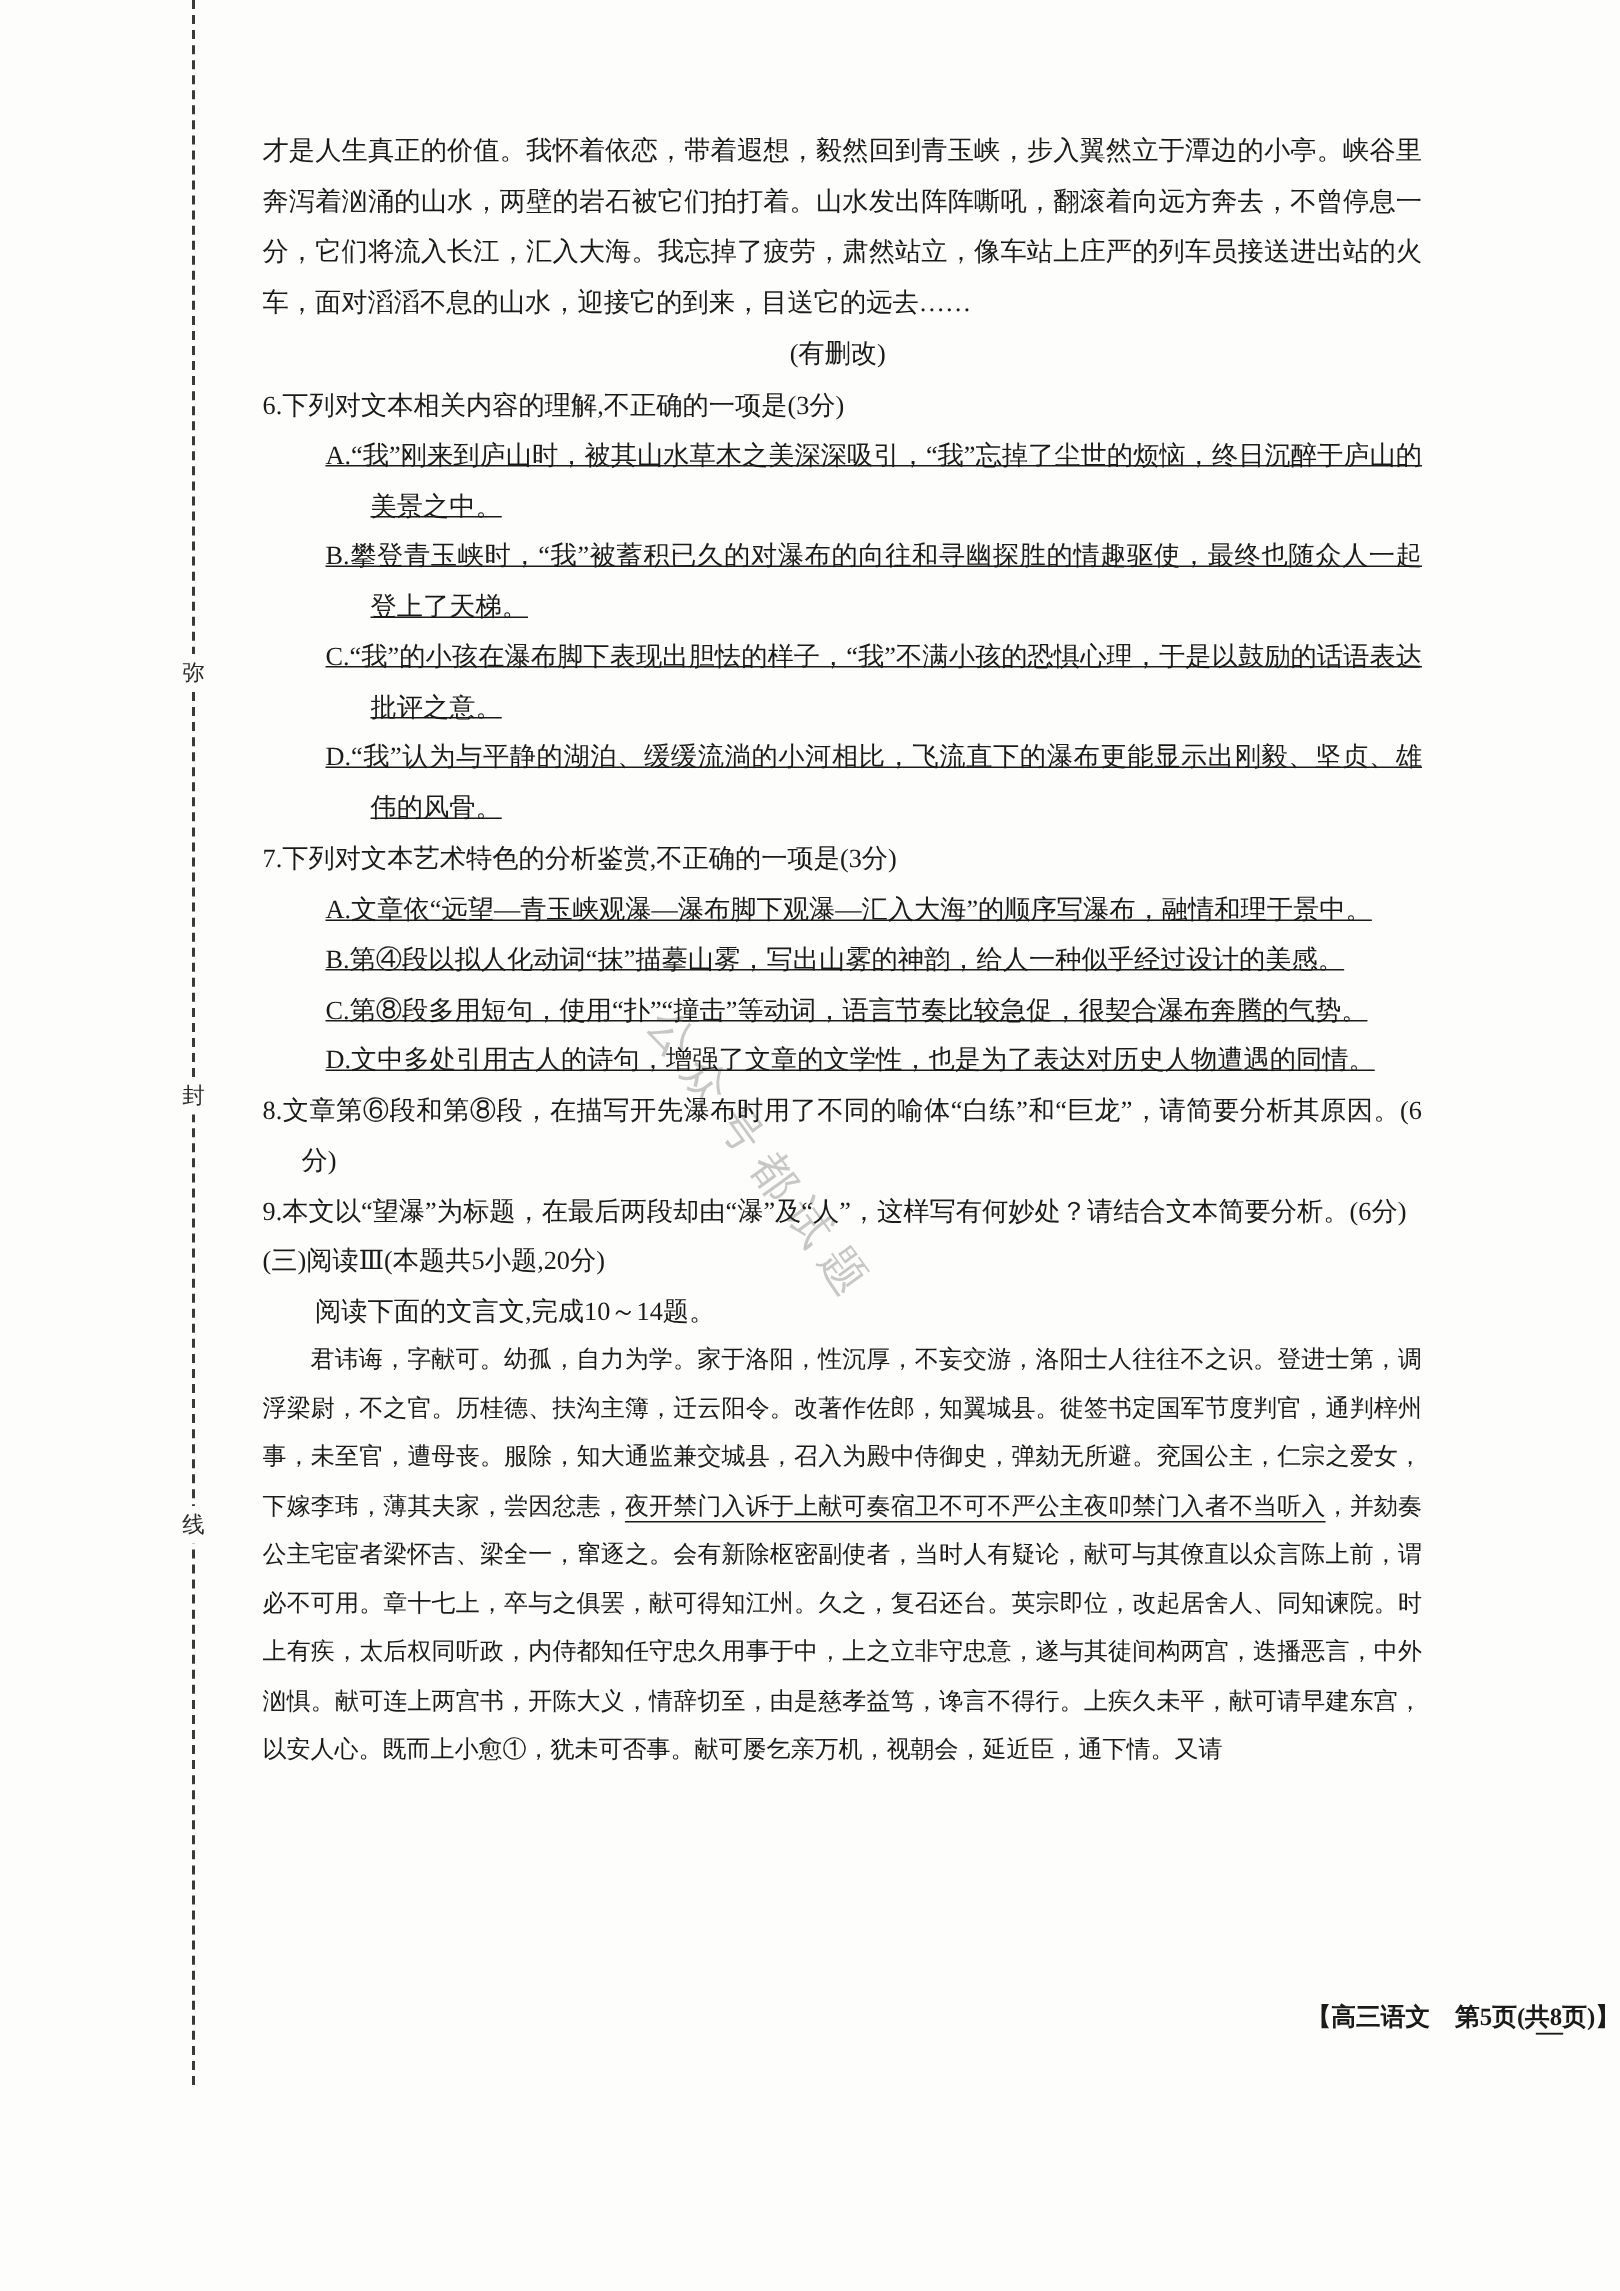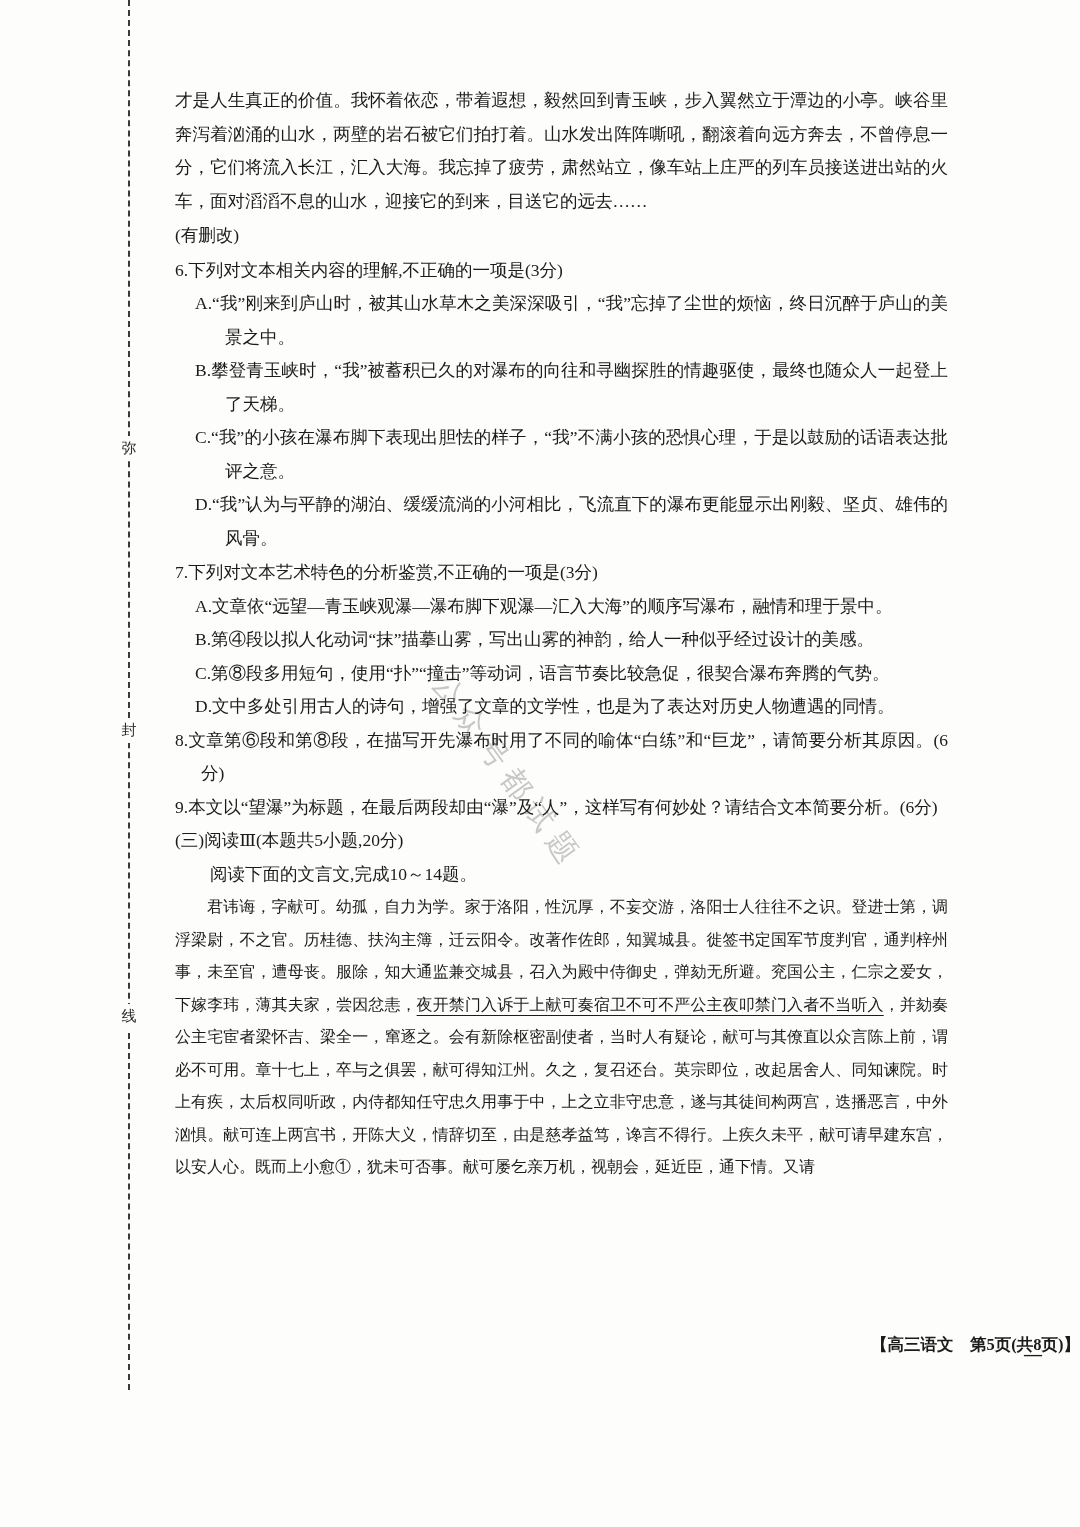--- a/index.html
+++ b/index.html
@@ -23,26 +23,27 @@
     position:absolute;left:455px;top:665px;
     transform:rotate(54deg);transform-origin:left top;
     font-size:30px;letter-spacing:9px;color:rgba(125,125,125,0.42);
     white-space:nowrap;pointer-events:none;
   }
   .content{
     position:absolute;left:175px;top:84px;width:773px;
     font-size:17.5px;line-height:33.5px;
   }
   .passage{text-align:justify;}
-  .attribution{text-align:left;padding-right:6px;margin-top:1px;}
+  .attribution{text-align:center;padding-right:6px;margin-top:1px;}
   .qstem{margin-top:1px;}
   .qhang{padding-left:26px;text-indent:-26px;text-align:justify;}
   .option{
-    margin-left:20px;padding-left:30px;text-indent:-30px;
+    margin-left:42px;padding-left:30px;text-indent:-30px;
     text-align:justify;
+    text-decoration:underline;
   }
   .section-heading{font-weight:normal;}
   .indent2{text-indent:2em;}
   .classical{
     text-align:justify;text-indent:2em;line-height:32.5px;
     font-size:16px;
   }
   .u-seg{
     text-decoration:underline;
     text-underline-offset:5px;

